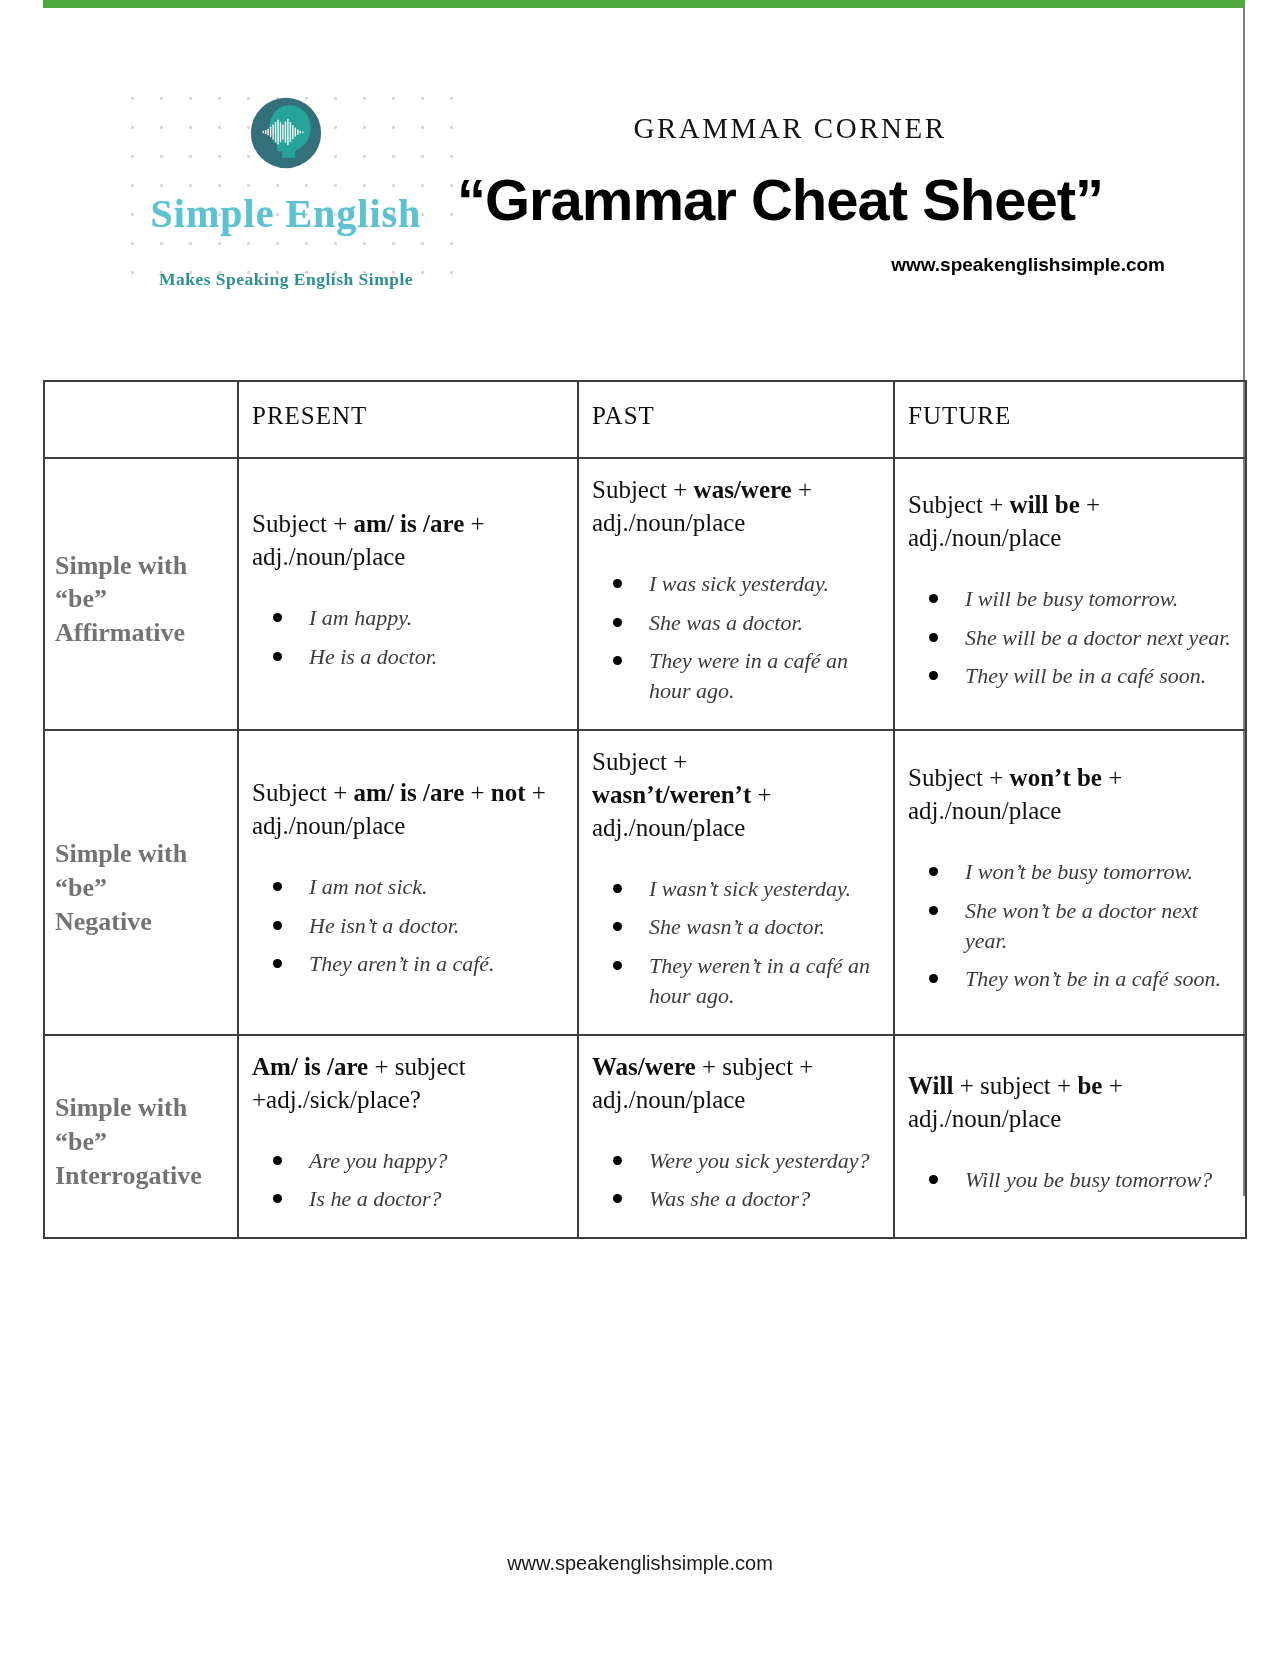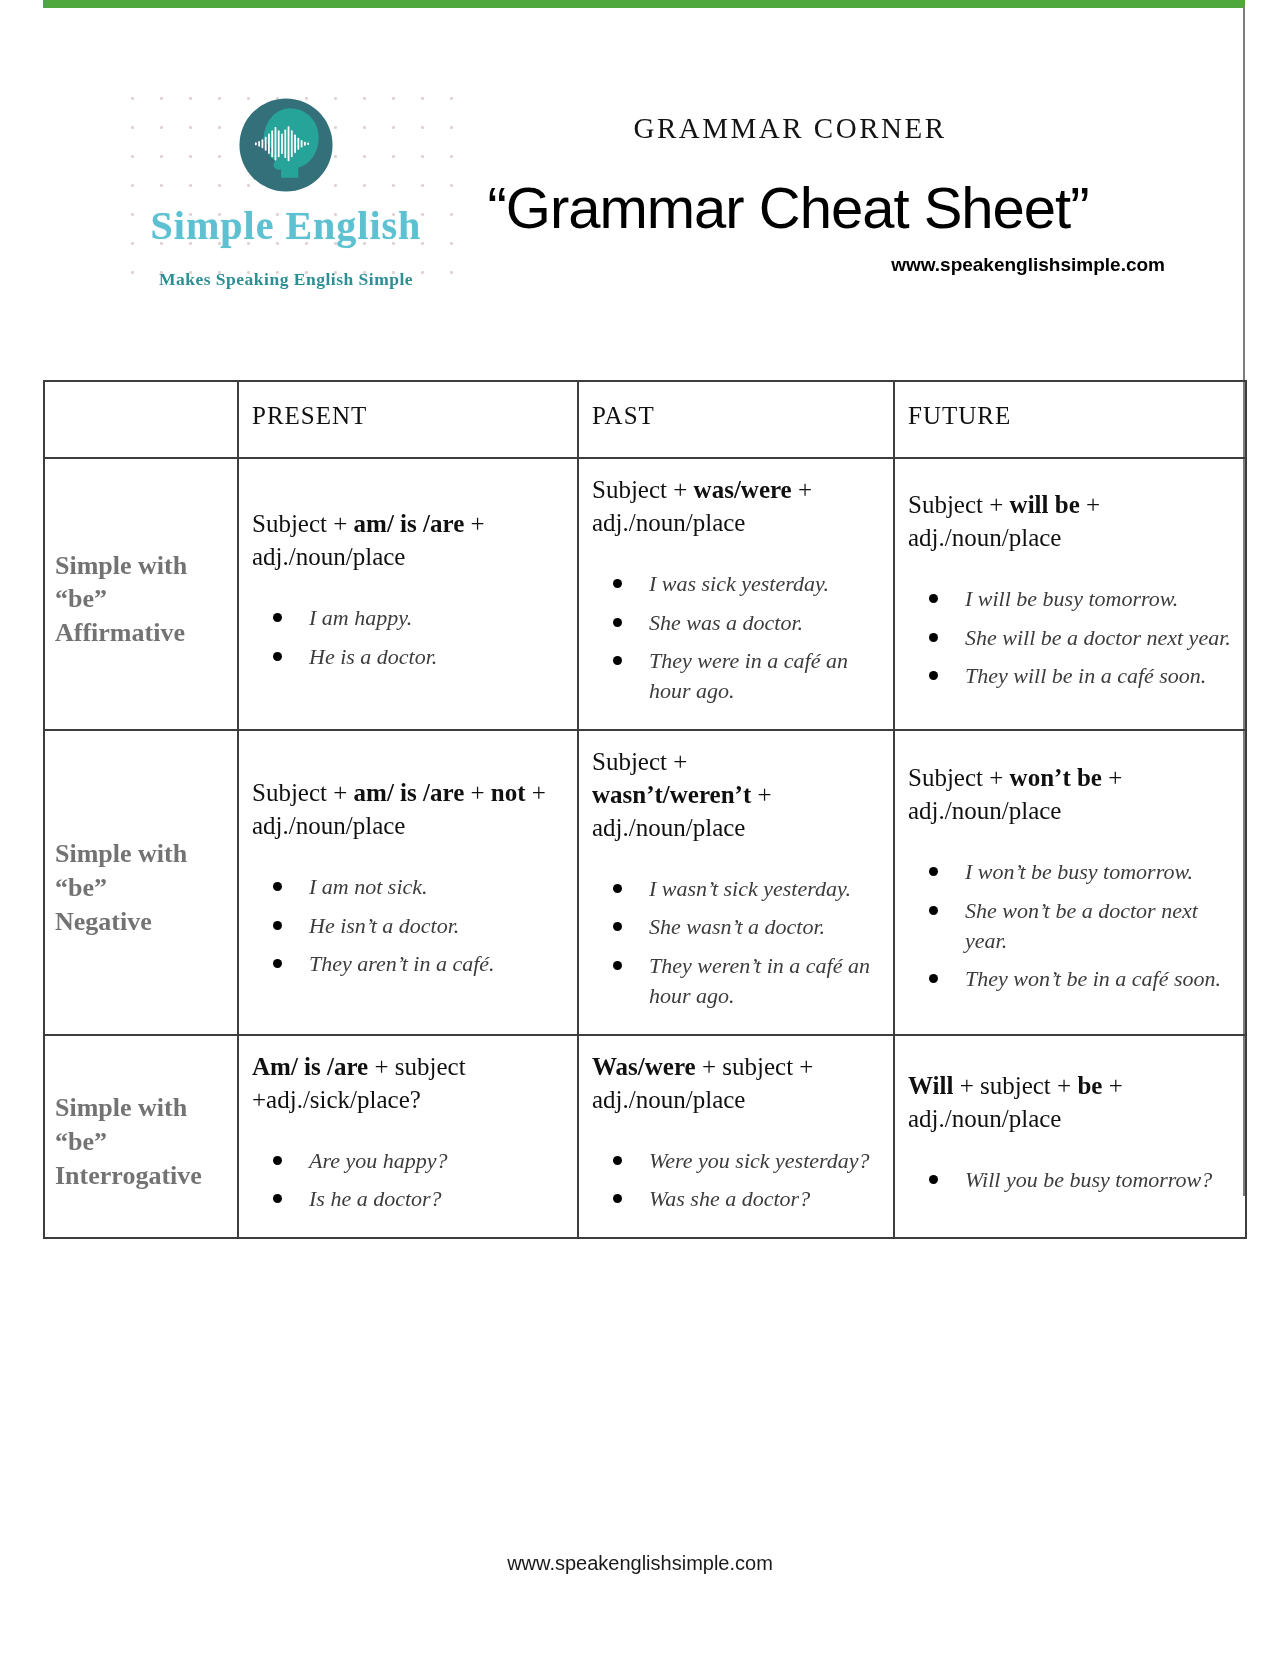--- a/index.html
+++ b/index.html
@@ -13,40 +13,40 @@
   }
   .right-rule {
     position:absolute; left:1243px; top:6px; width:2px; height:1190px;
     background:var(--rule-gray,#7d7d7d);
   }
   
   .logo {
     position:absolute; left:112px; top:80px; width:348px; height:210px;
     display:flex; flex-direction:column; align-items:center;
     background-image:radial-gradient(circle, rgba(186,146,146,.42) 1.3px, rgba(0,0,0,0) 1.7px);
-    background-size:29px 29px; background-position:6px 4px;
+    background-size:29px 29px; background-position:6px 4px;gap:12px;
   }
   .logo svg { margin-top:16px; }
   .logo-name {
     margin-top:8px; font-size:40px; font-weight:bold; letter-spacing:1px;
     color:var(--logo-text,#5ec1d1);
     text-shadow:0 0 1px rgba(94,193,209,.6);
   }
   .logo-tagline {
     margin-top:20px; font-size:17.5px; font-weight:bold; letter-spacing:.5px;
     color:var(--tagline,#2d8e93);
   }
   
   .kicker {
     position:absolute; left:450px; top:112px; width:680px; text-align:center;
     font-size:29px; letter-spacing:2.5px; color:#141414;
   }
   .title {
-    position:absolute; left:360px; top:166px; width:840px; margin:8px; text-align:center;
-    font-family:"Liberation Sans", sans-serif; font-weight:normal; font-size:58px;
+    position:absolute; left:360px; top:166px; width:840px; margin:0; text-align:center;
+    font-family:"Liberation Sans", sans-serif; font-weight:bold; font-size:58px;
     letter-spacing:-1px; color:#000;
   }
   .website {
     position:absolute; left:760px; top:254px; width:405px; text-align:right;
     font-family:"Liberation Sans", sans-serif; font-weight:bold; font-size:19px; color:#000;
   }
   
   table.grammar {
     position:absolute; left:43px; top:380px; width:1202px;
     border-collapse:collapse; table-layout:fixed;

